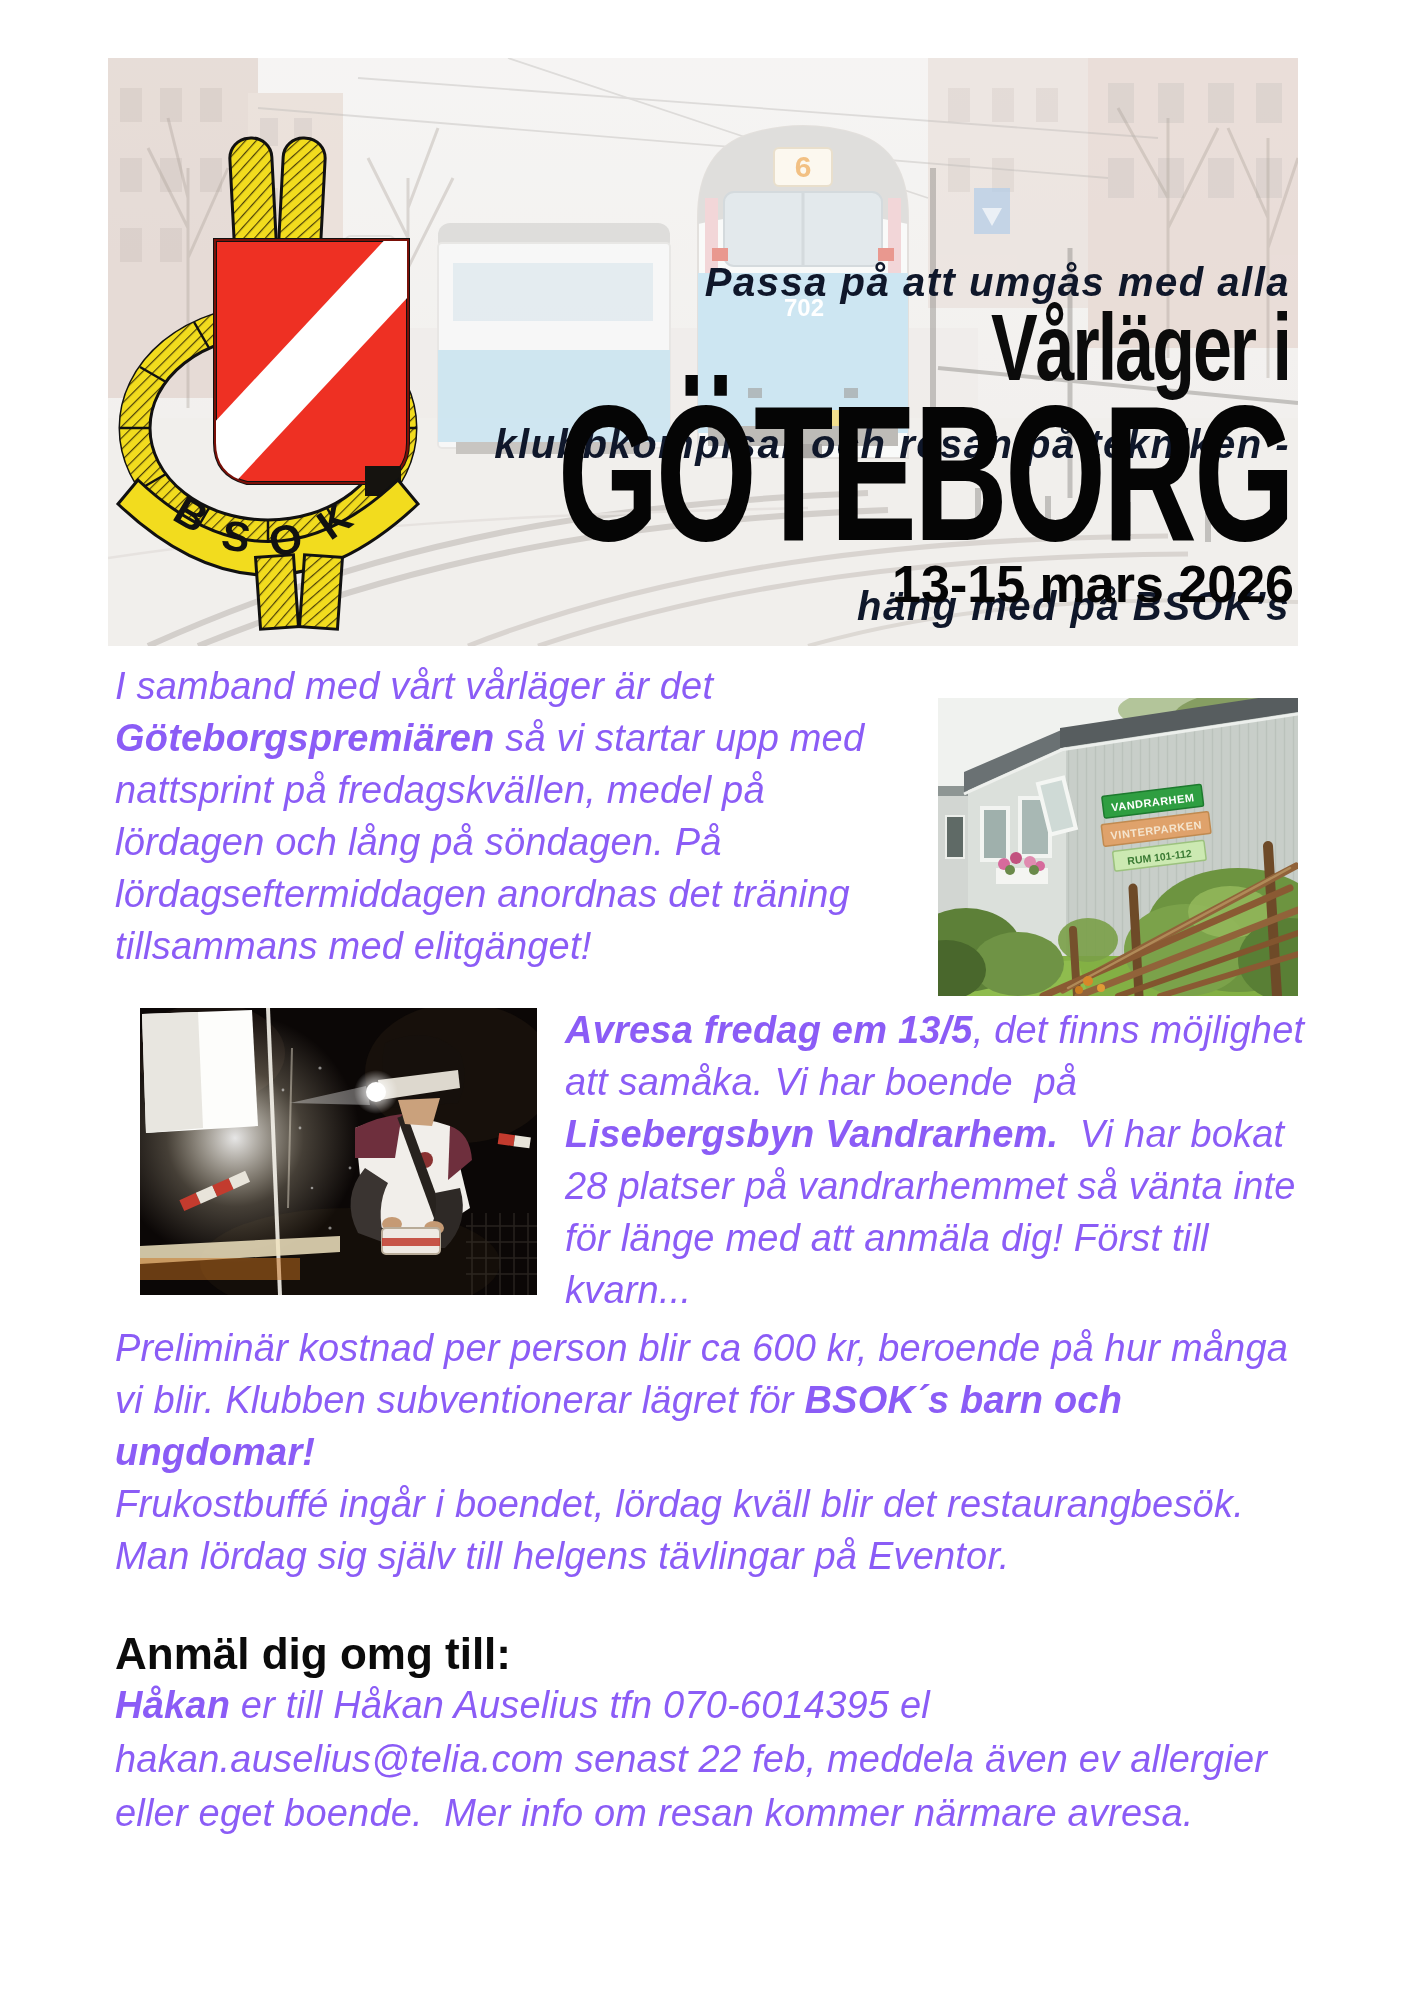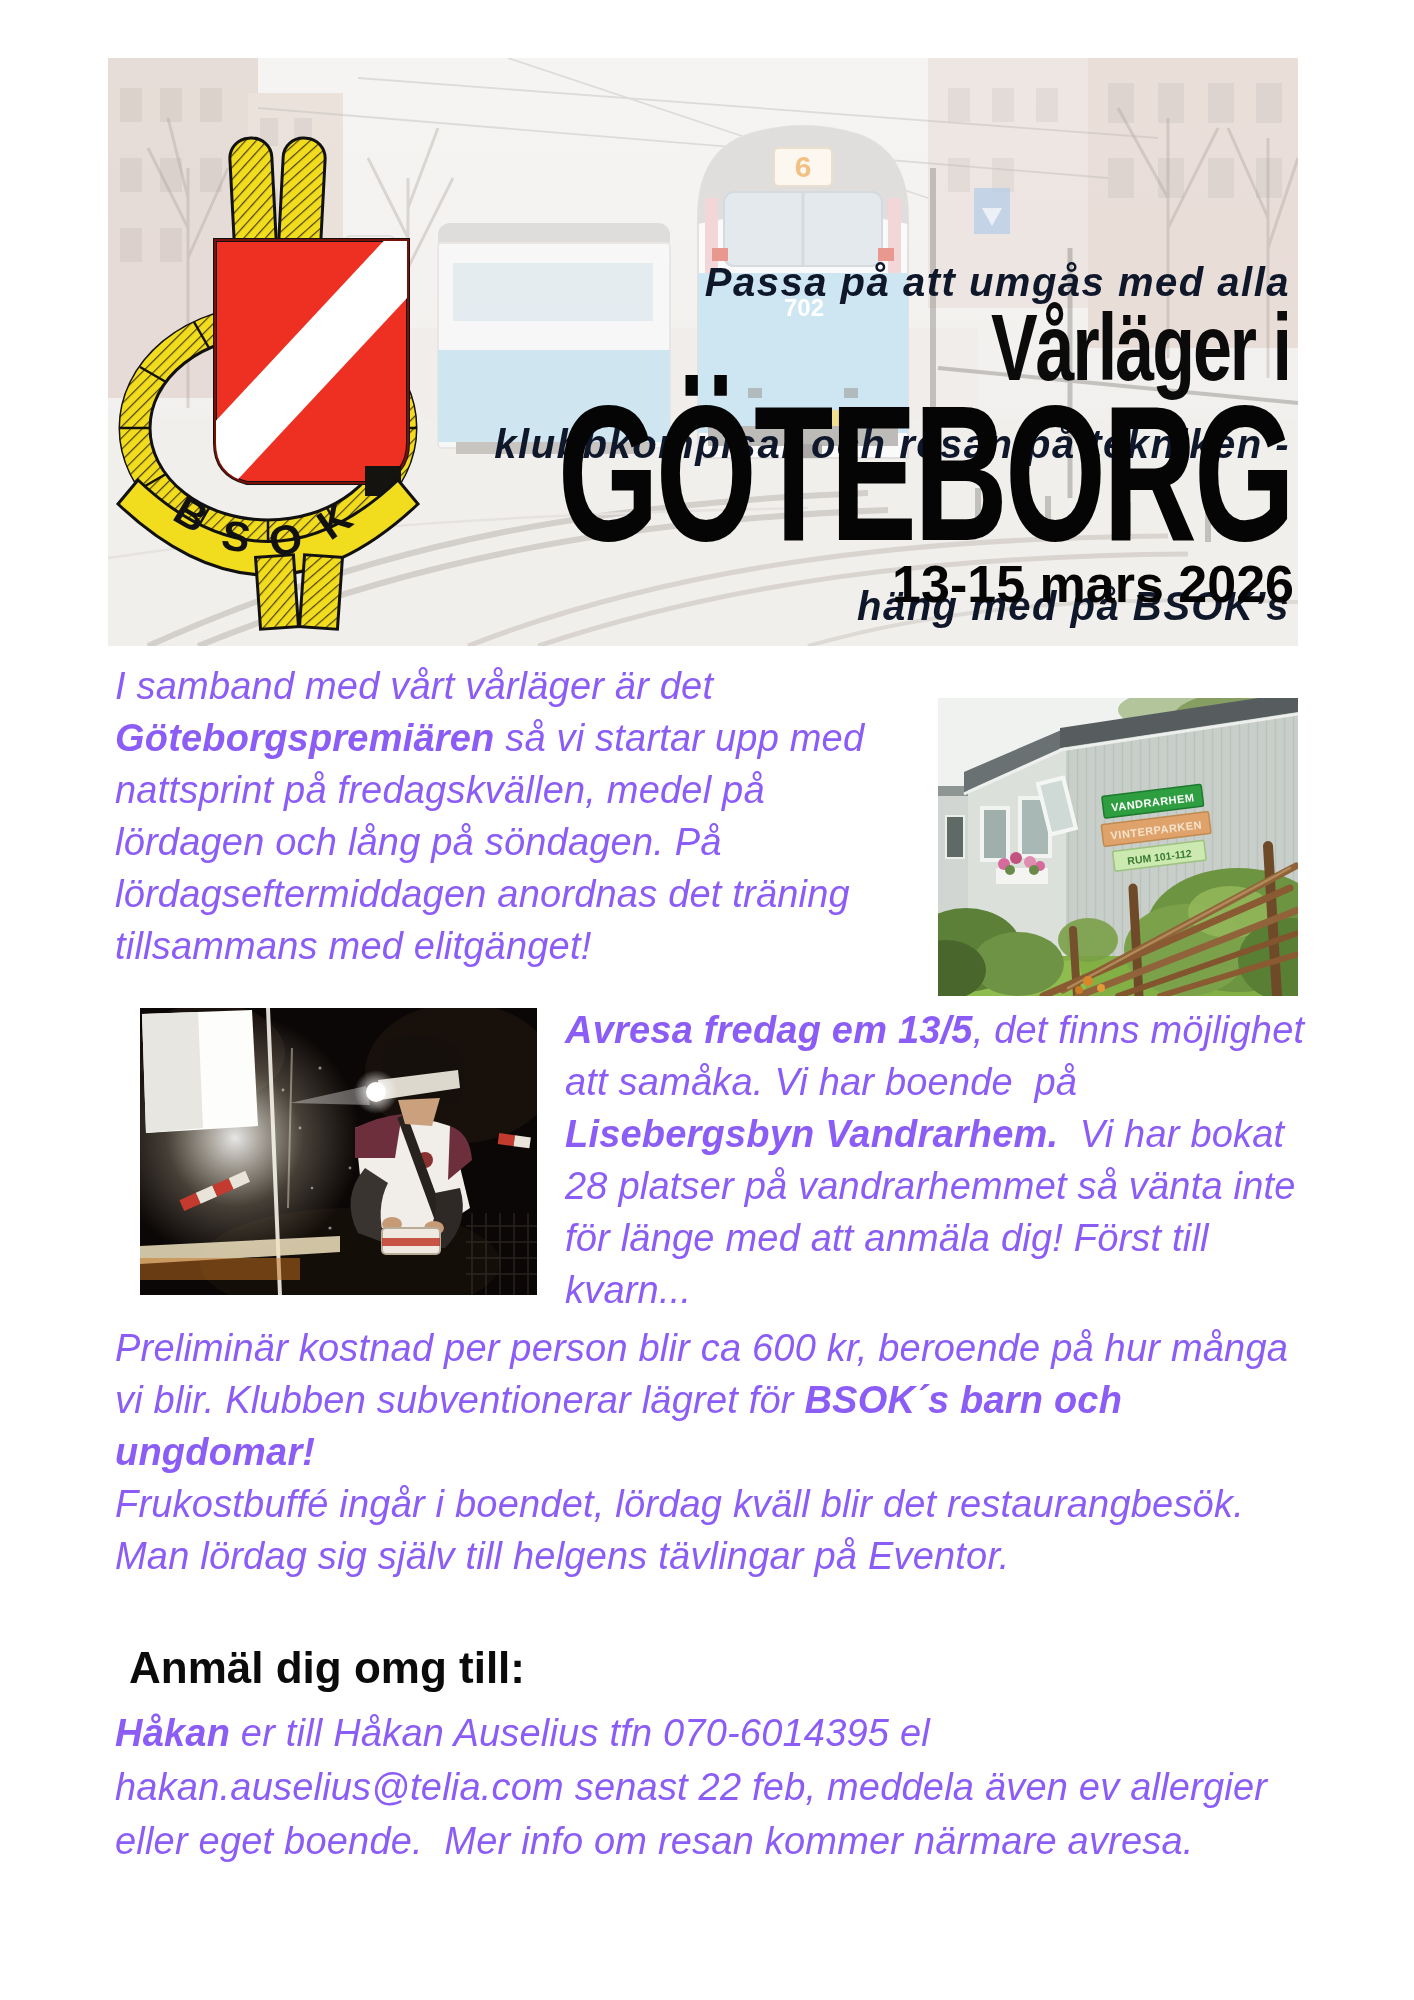--- a/index.html
+++ b/index.html
@@ -30,21 +30,21 @@
     position:absolute;top:494px;right:4px;
     font-size:52px;line-height:64px;font-weight:700;color:#050505;white-space:pre;
   }
   
   .para{font-size:38px;line-height:52px;letter-spacing:0.2px;color:#8b5cf6;white-space:pre-wrap;font-style:italic;}
   .b{font-weight:700;}
   .intro{position:absolute;left:115px;top:660px;width:850px;}
   .travel{position:absolute;left:565px;top:1004px;width:800px;}
   .costinfo{position:absolute;left:115px;top:1322px;width:1270px;}
   .signup{position:absolute;left:115px;top:1630px;width:1270px;}
-  .signup h2{margin:14px;font-size:44px;line-height:48px;font-weight:700;color:#0b0b0b;}
+  .signup h2{margin:0;font-size:44px;line-height:48px;font-weight:700;color:#0b0b0b;}
   .signup .para{line-height:54px;}
   .photo{position:absolute;display:block;}
   .hostel{left:938px;top:698px;width:360px;height:298px;}
   .night{left:140px;top:1008px;width:397px;height:287px;}
 </style>
 </head>
 <body>
 
 <div class="page">
 

